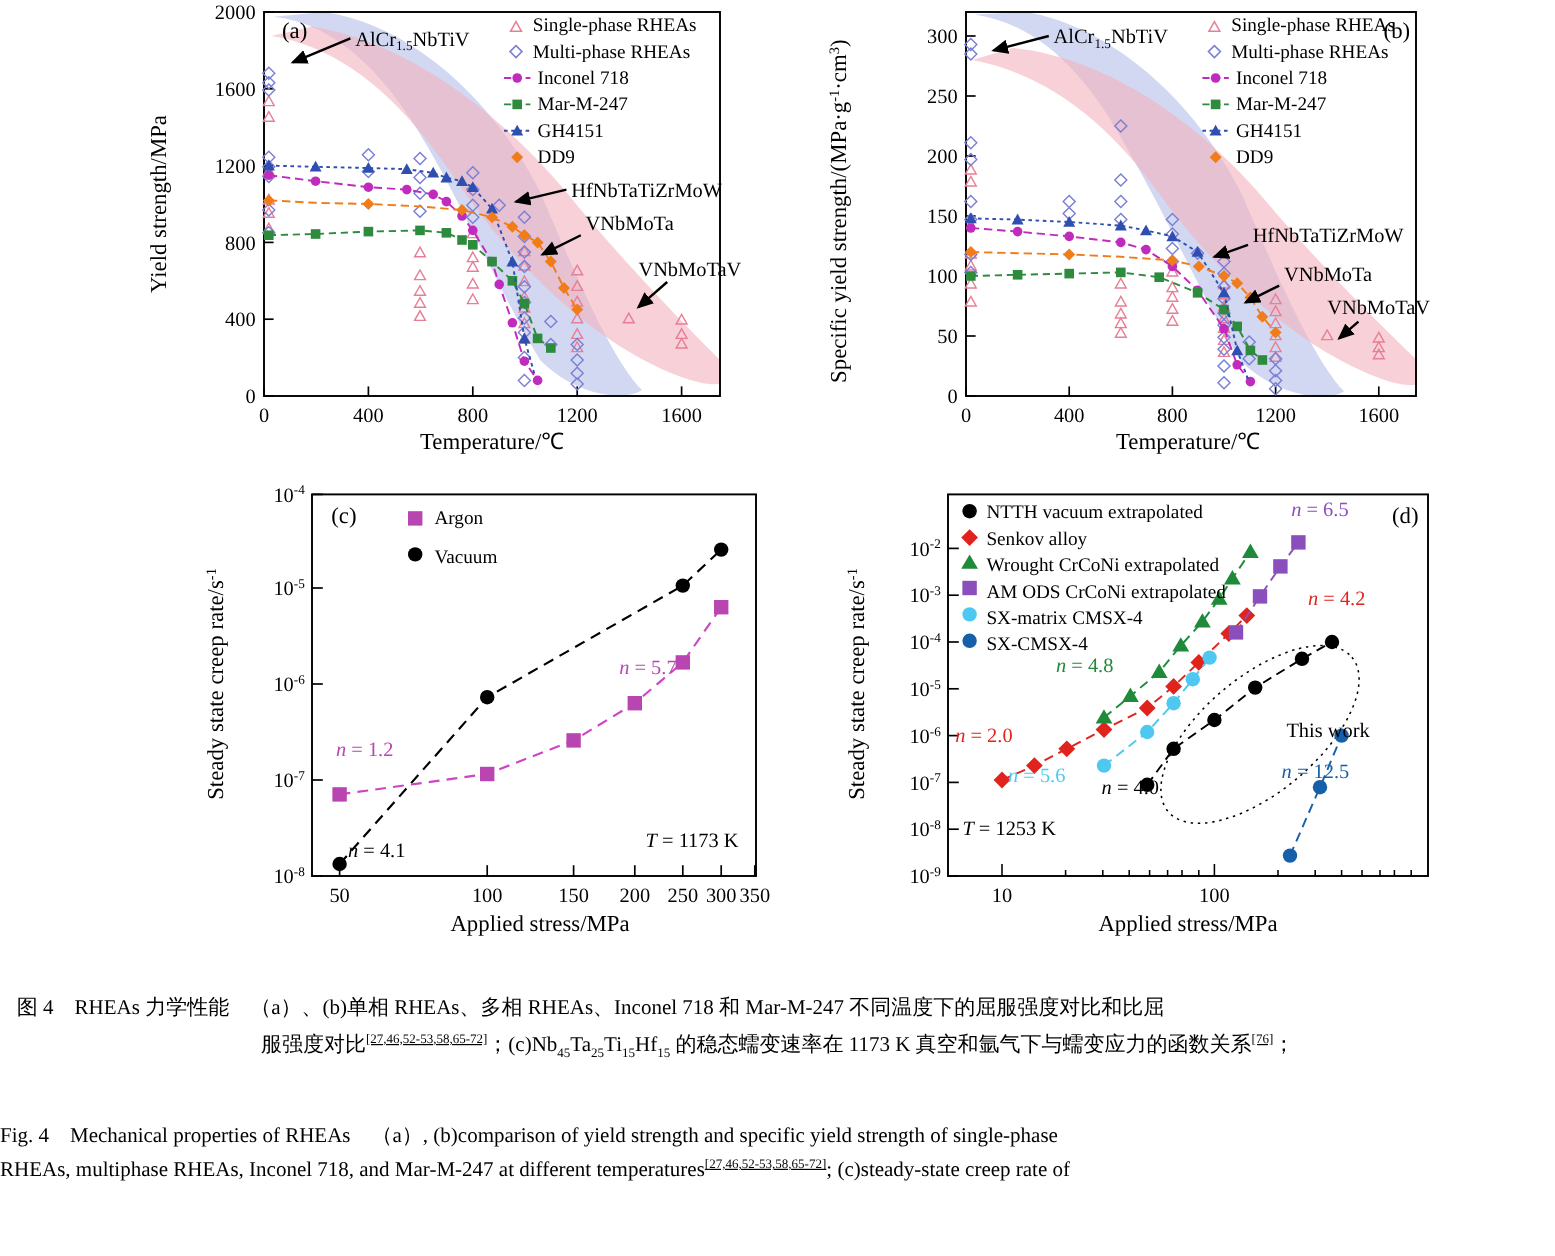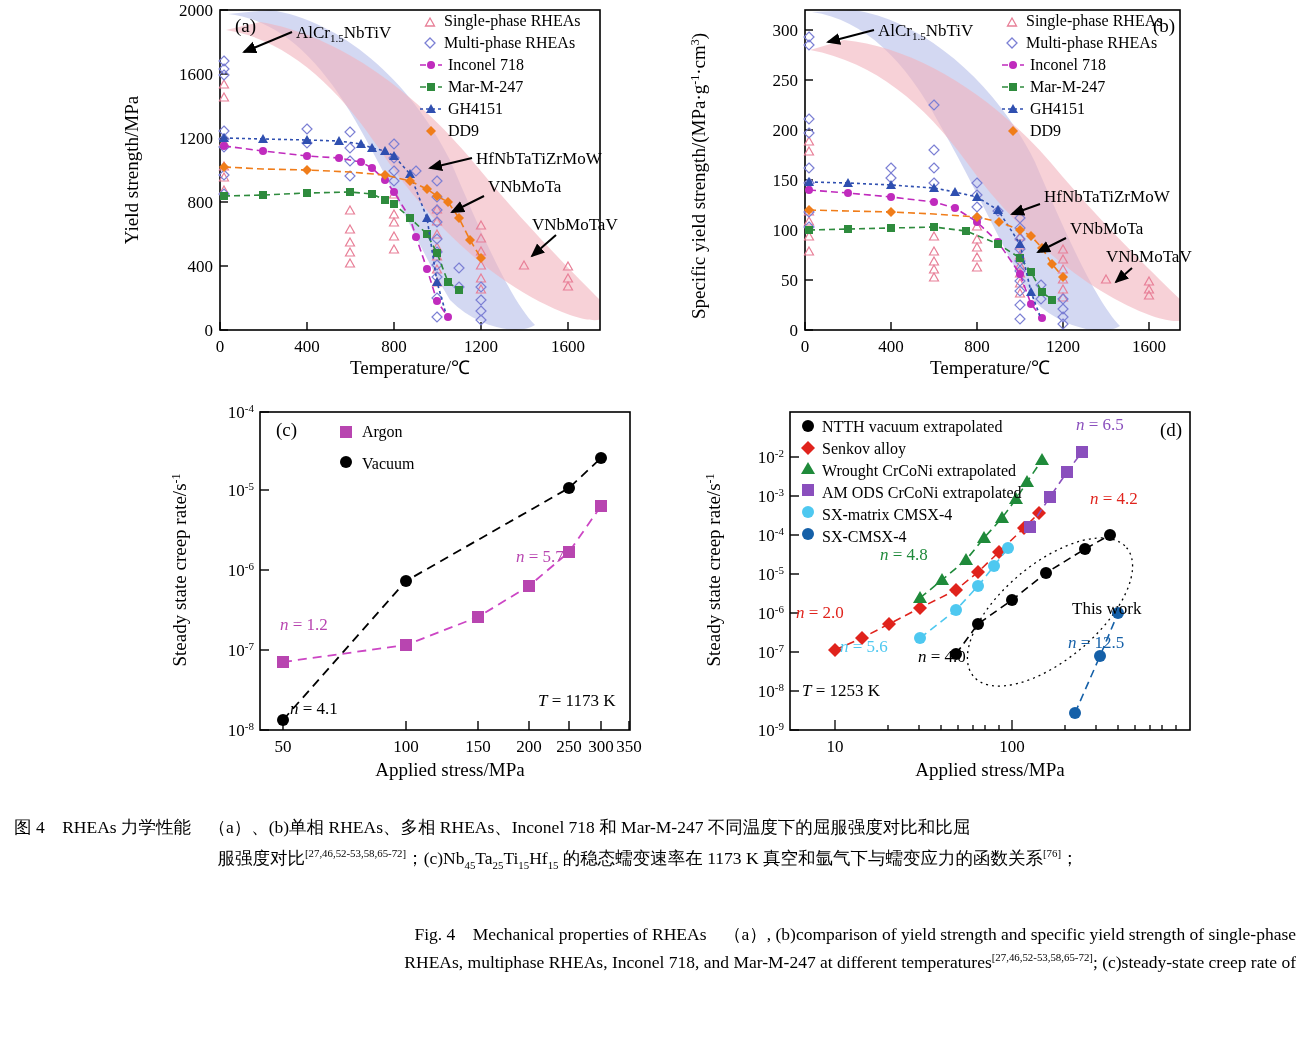--- a/index.html
+++ b/index.html
@@ -4,25 +4,25 @@
 <style>
   html,body{margin:0;padding:0;}
   body{
     width:1296px;height:1047px;background:#ffffff;
     font-family:"Liberation Serif", serif;color:#000;
     position:relative;overflow:hidden;
   }
   .fig-area{position:absolute;left:0;top:0;width:1296px;height:800px;}
   .panel{position:absolute;}
   svg{display:block;}
-  .cap{position:absolute;left:0;width:1296px;font-family:"Liberation Serif",serif;}
+  .cap{position:absolute;left:0;width:1296px;font-family:"Liberation Serif",serif;margin-top:12px;}
   .cap-cn{top:812px;font-size:17.5px;line-height:1.75;text-align:center;}
-  .cap-en{top:920px;font-size:17.5px;line-height:1.6;text-align:right;}
+  .cap-en{top:920px;font-size:17.5px;line-height:1.6;text-align:left;}
   .cap-cn .l1{text-align:left;padding-left:14px;}
-  sup{font-size:.62em;vertical-align:super;}
+  sup{font-size:.62em;vertical-align:super;text-decoration:underline;}
   sub{font-size:.62em;vertical-align:sub;}
   .ax-label{font-size:19px;font-family:"Liberation Serif",serif;}
   .tick{font-size:17px;font-family:"Liberation Serif",serif;}
   .leg{font-size:16px;font-family:"Liberation Serif",serif;}
   .ann{font-size:17px;font-family:"Liberation Serif",serif;}
   .pl{font-size:19px;font-family:"Liberation Serif",serif;}
 </style>
 </head>
 <body>
 

